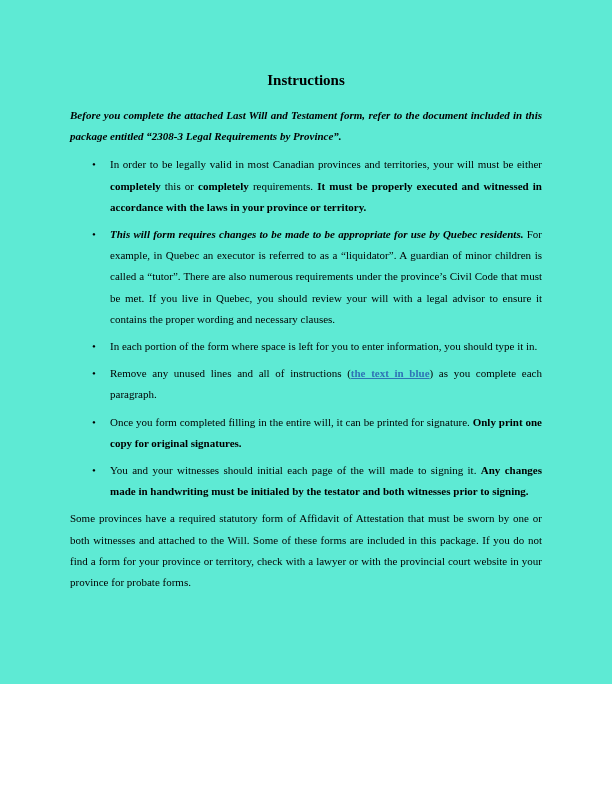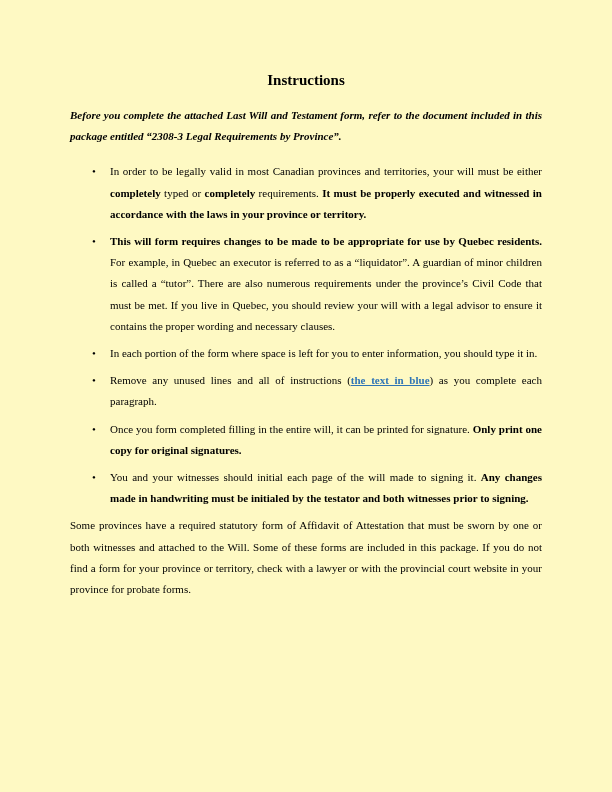--- a/index.html
+++ b/index.html
@@ -3,22 +3,22 @@
 <meta charset="utf-8">
 <style>
   html, body {
     margin: 0;
     padding: 0;
     background: #ffffff;
   }
   .page {
     position: relative;
     width: 612px;
-    height: 792px;
-    background: #fef9c3;
+    height: 684px;
+    background: #5eead4;
     overflow: hidden;
     font-family: "Liberation Serif", "DejaVu Serif", serif;
     color: #000000;
   }
   .content {
     position: absolute;
     top: 0; left: 0; right: 0; bottom: 0;
     padding: 70px 70px 0 70px;
   }
   .doc-title {
@@ -30,59 +30,59 @@
   }
   .para {
     margin: 0;
     font-size: 11px;
     line-height: 21.2px;
     text-align: justify;
   }
   .intro {
     font-weight: bold;
     font-style: italic;
-    margin-bottom: 14px;
+    margin-bottom: 7px;
   }
   .bullet-list {
     margin: 0;
   }
   .bullet-item {
     position: relative;
     padding-left: 40px;
     margin-bottom: 6px;
   }
   .bullet-dot {
     position: absolute;
     left: 22px;
     top: 0;
     font-size: 11px;
     line-height: 21.2px;
   }
   .closing {
     margin-top: 4px;
   }
   .b  { font-weight: bold; }
-  .bi { font-weight: bold; }
+  .bi { font-weight: bold; font-style: italic; }
   .blue { font-weight: bold; color: #2E74B5; text-decoration: underline; }
 </style>
 </head>
 <body>
 
 <div class="page">
   <div class="content">
 
     <h1 class="doc-title">Instructions</h1>
 
     <p class="para intro"><span>Before you complete the attached Last Will and Testament form, refer to the document included in this package entitled “2308-3 Legal Requirements by Province”.</span></p>
 
     <div class="bullet-list">
 
       <div class="bullet-item">
         <span class="bullet-dot">•</span>
-        <p class="para"><span>In order to be legally valid in most Canadian provinces and territories, your will must be either </span><span class="b">completely</span><span> typed or </span><span class="b">completely</span><span> requirements. </span><span class="b">It must be properly executed and witnessed in accordance with the laws in your province or territory.</span></p>
+        <p class="para"><span>In order to be legally valid in most Canadian provinces and territories, your will must be either </span><span class="b">completely</span><span> this or </span><span class="b">completely</span><span> requirements. </span><span class="b">It must be properly executed and witnessed in accordance with the laws in your province or territory.</span></p>
       </div>
 
       <div class="bullet-item">
         <span class="bullet-dot">•</span>
         <p class="para"><span class="bi">This will form requires changes to be made to be appropriate for use by Quebec residents.</span><span> For example, in Quebec an executor is referred to as a “liquidator”. A guardian of minor children is called a “tutor”. There are also numerous requirements under the province’s Civil Code that must be met. If you live in Quebec, you should review your will with a legal advisor to ensure it contains the proper wording and necessary clauses.</span></p>
       </div>
 
       <div class="bullet-item">
         <span class="bullet-dot">•</span>
         <p class="para"><span>In each portion of the form where space is left for you to enter information, you should type it in.</span></p>

